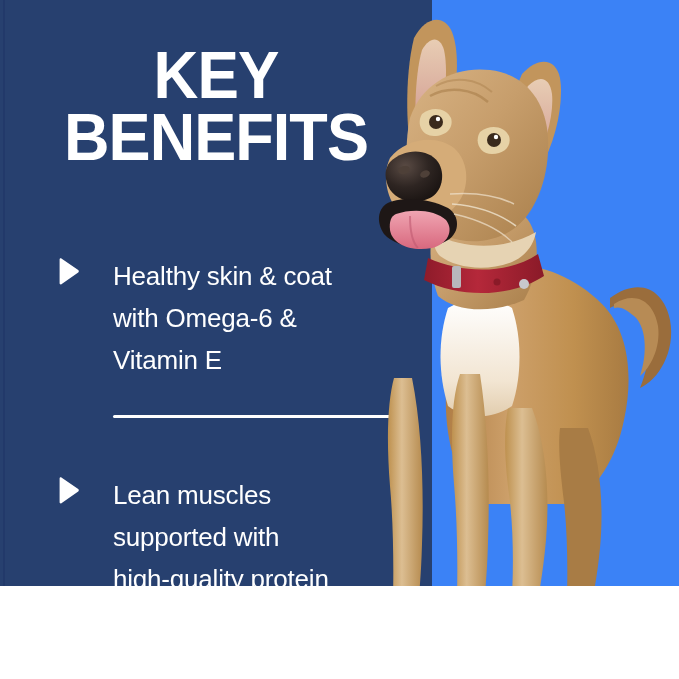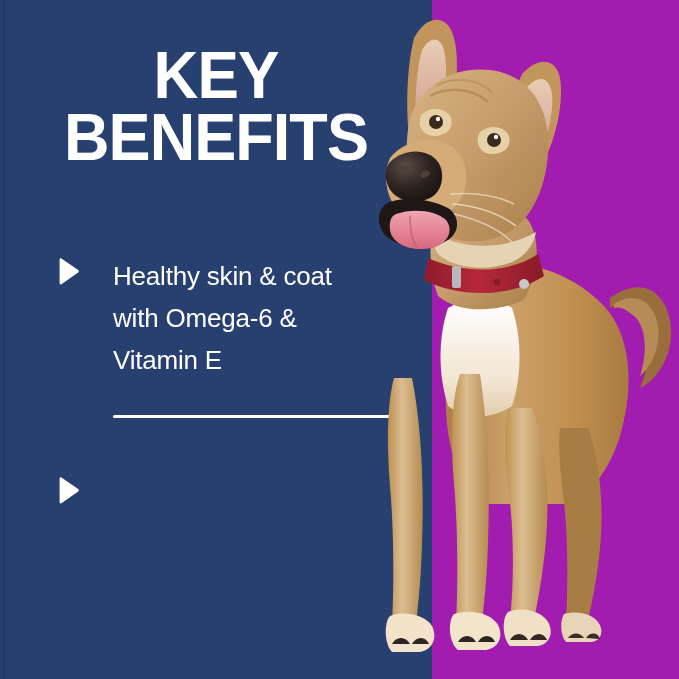--- a/index.html
+++ b/index.html
@@ -1,22 +1,22 @@
 <!DOCTYPE html>
 <html><head>
 <meta charset="utf-8">
 <style>
   html,body{margin:0;padding:0;background:#fff;}
   body{font-family:"Liberation Sans",sans-serif;}
 
   .poster{
     position:relative;
-    width:679px;height:679px;
+    width:679px;height:586px;
     overflow:hidden;
-    background:#a21caf;
+    background:#3b82f6;
   }
 
   
   .panel{
     position:absolute;left:0;top:0;
     width:432px;height:679px;
     background:#27406F;
   }
   .panel-edge{
     position:absolute;left:3px;top:0;
@@ -113,20 +113,23 @@
   </div>
 
   <div class="divider"></div>
 
   <div class="benefit benefit-2">
     <span class="marker">
       <svg viewBox="0 0 23 27" xmlns="http://www.w3.org/2000/svg">
         <path d="M2.6 1.4 C2.6 0.4 3.6 -0.1 4.4 0.4 L21.2 12.1 C22.0 12.6 22.0 13.9 21.2 14.5 L4.4 26.2 C3.6 26.7 2.6 26.2 2.6 25.2 Z" fill="#ffffff"></path>
       </svg>
     </span>
+    <span class="benefit-text">Lean muscles
+supported with
+high-quality protein</span>
   </div>
 
   <div class="dog">
     <svg viewBox="0 0 327 660" xmlns="http://www.w3.org/2000/svg">
       <defs>
         <linearGradient id="furBody" x1="0" y1="0" x2="1" y2="0">
           <stop offset="0%" stop-color="#B07E46"></stop>
           <stop offset="35%" stop-color="#CDA06A"></stop>
           <stop offset="70%" stop-color="#C0904F"></stop>
           <stop offset="100%" stop-color="#A87B42"></stop>

